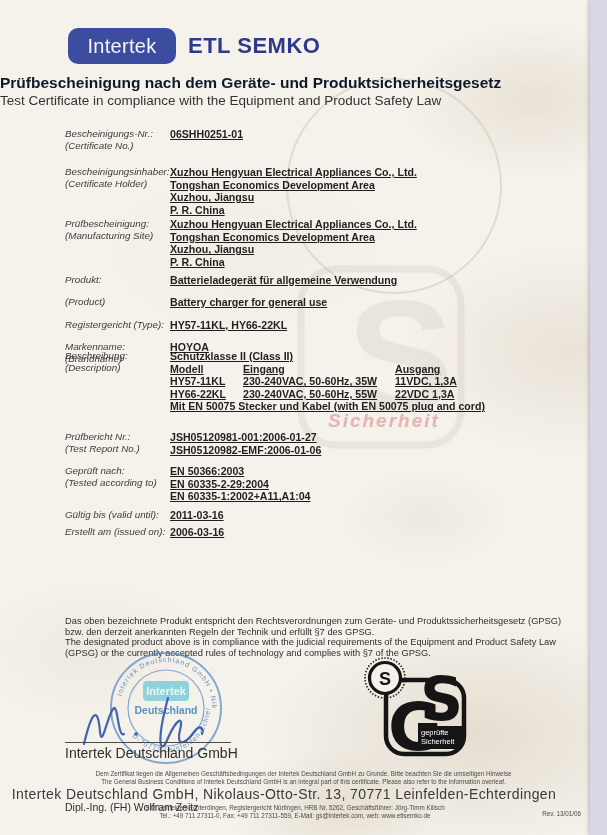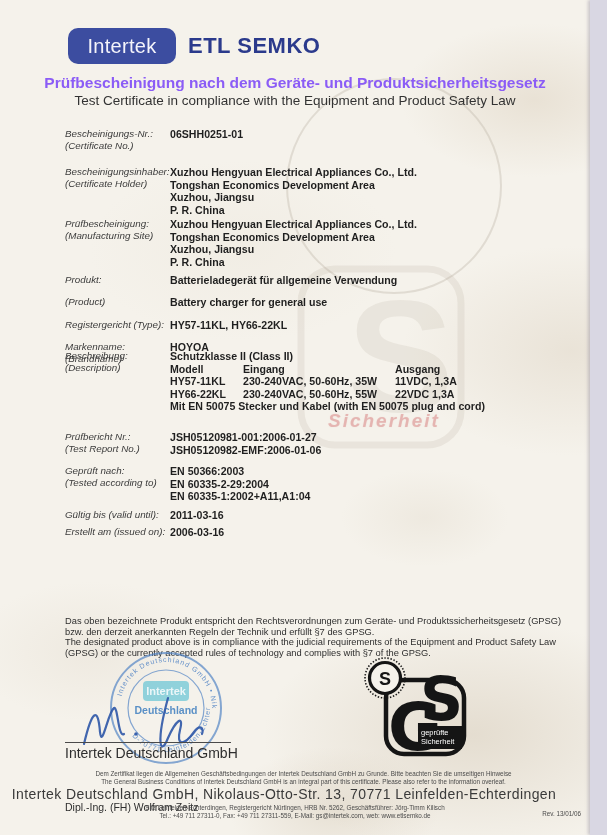--- a/index.html
+++ b/index.html
@@ -31,31 +31,31 @@
     position:absolute;left:68px;top:28px;width:108px;height:36px;
     background:#3c4da0;border-radius:10px;
     display:flex;align-items:center;justify-content:center;
     color:#f4f4fa;font-size:20px;font-weight:500;letter-spacing:.3px;
   }
   .brand{
     position:absolute;left:188px;top:33px;
     color:#2b3a8c;font-size:22px;font-weight:bold;letter-spacing:.5px;
   }
   .title-de{
-    position:absolute;left:0;top:74px;width:590px;text-align:center;
-    font-size:15.5px;font-weight:bold;color:#8b5cf6;
+    position:absolute;left:0;top:74px;width:590px;text-align:left;
+    font-size:15.5px;font-weight:bold;color:#0f172a;
   }
   .title-en{
-    position:absolute;left:0;top:93px;width:590px;text-align:center;
+    position:absolute;left:0;top:93px;width:590px;text-align:left;
     font-size:13.5px;color:#333;
   }
   
   .row{position:absolute;left:65px;display:flex;align-items:flex-start;}
   .lbl{width:105px;flex:0 0 105px;font-style:italic;font-size:9.8px;line-height:11.5px;color:#3c3c3c;}
-  .val{font-weight:bold;font-size:10.6px;line-height:12.6px;color:#1f1f1f;white-space:nowrap;}
+  .val{font-weight:bold;font-size:10.6px;line-height:12.6px;color:#1f1f1f;white-space:nowrap;text-decoration:underline;}
   .desc-grid{display:grid;grid-template-columns:73px 152px auto;}
   
   .compliance{
     position:absolute;left:65px;top:616px;width:505px;
     font-size:9.3px;line-height:10.6px;color:#2e2e2e;
   }
   
   .stamp{position:absolute;left:108px;top:650px;width:116px;height:116px;opacity:.85;}
   .signature{position:absolute;left:76px;top:684px;width:160px;height:72px;}
   .sig-line{position:absolute;left:65px;top:742px;width:166px;border-top:1.2px solid #4a4a4a;}

